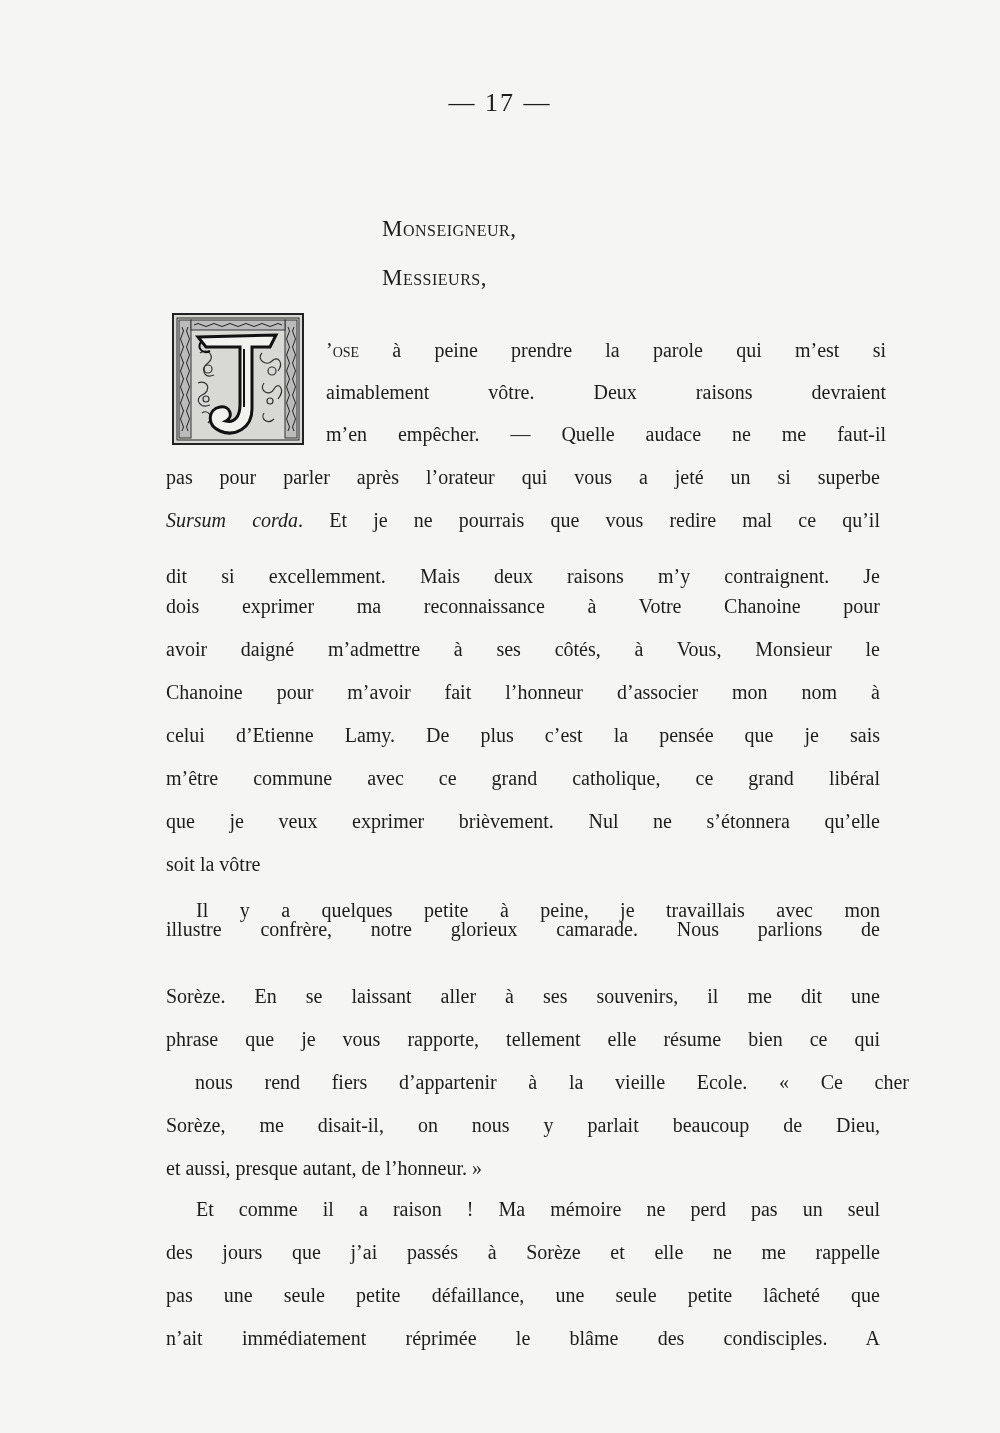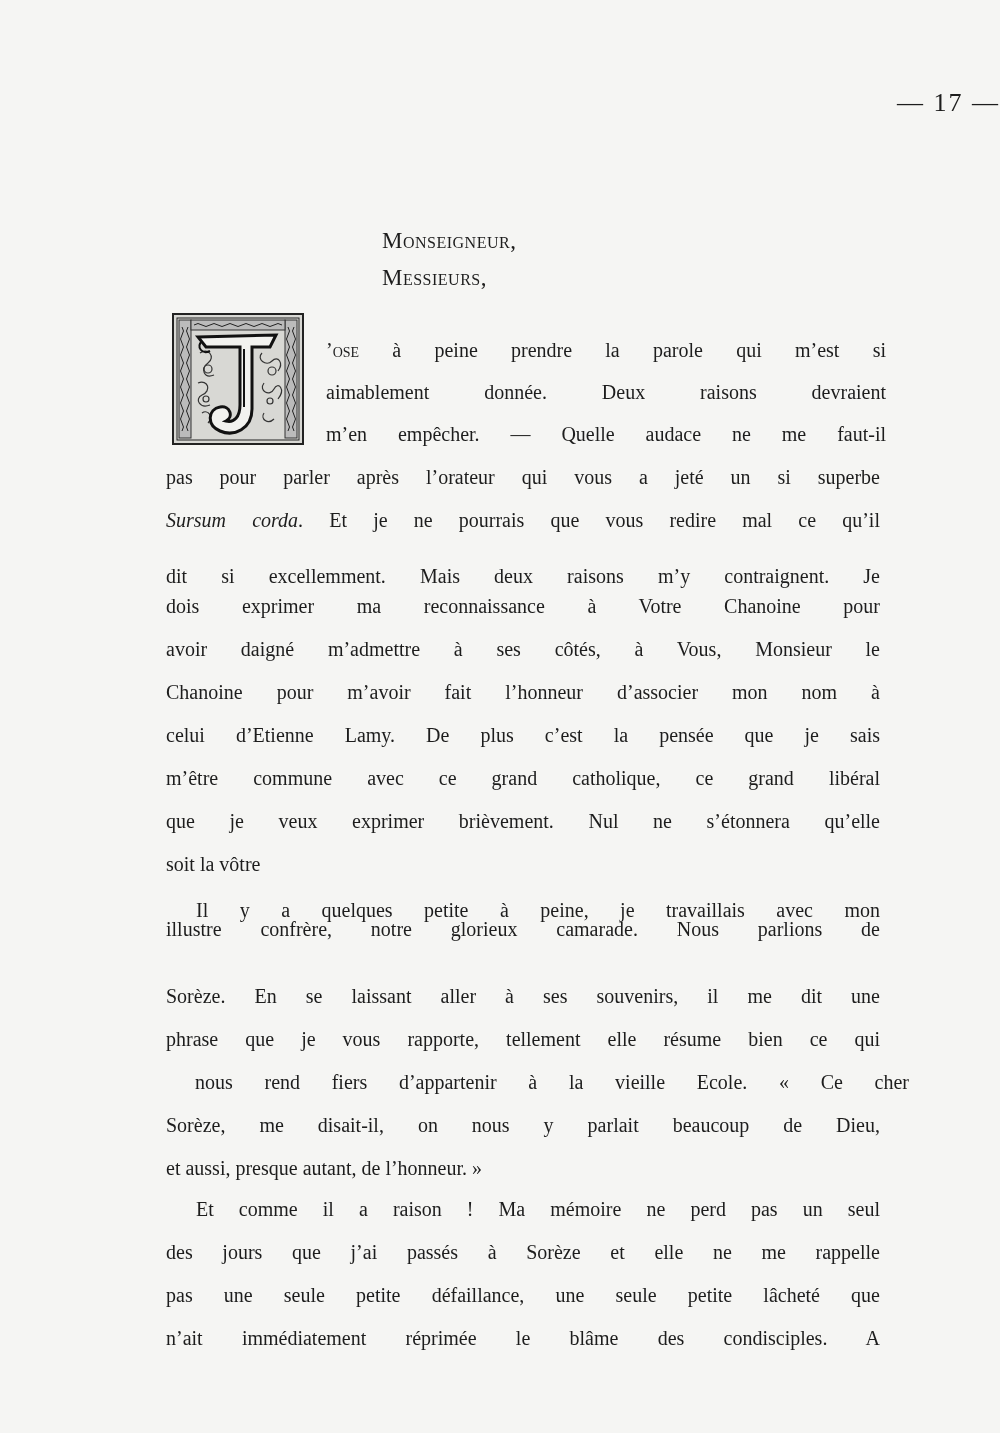--- a/index.html
+++ b/index.html
@@ -18,32 +18,32 @@
     .page {
       position: absolute;
       left: 0; top: 0;
       width: 1000px; height: 1433px;
       background: #f5f5f3;
     }
     .page-number {
       position: absolute;
       top: 88px;
       left: 0; width: 1000px;
-      text-align: right;
+      text-align: center;
       font-size: 26px;
       letter-spacing: 2px;
     }
     .salutation {
       position: absolute;
       left: 382px;
       font-size: 23px;
       font-variant: small-caps;
       letter-spacing: 0.5px;
     }
-    .sal-1 { top: 228px; }
+    .sal-1 { top: 216px; }
     .sal-2 { top: 265px; }
     .dropcap {
       position: absolute;
       left: 172px;
       top: 313px;
       width: 132px;
       height: 132px;
     }
     .line {
       position: absolute;
@@ -100,21 +100,21 @@
         <circle cx="34" cy="86" r="3"></circle>
       </g>
 
       <path d="M26 24 L104 22 L98 34 L80 34 L80 96 C80 116 62 124 48 118 C34 112 36 96 48 94 C58 92 62 104 54 108 C62 110 68 104 68 92 L68 34 L34 34 Z" fill="#f2f2ef" stroke="#111" stroke-width="3"></path>
       <path d="M72 36 L72 94" stroke="#111" stroke-width="2"></path>
       <path d="M30 28 C24 34 30 42 38 38" fill="none" stroke="#111" stroke-width="2"></path>
     </svg>
   </div>
 
   <div class="line cap" style="top:335px;"><span class="small-caps">’ose</span><span> à peine prendre la parole qui m’est si</span></div>
-  <div class="line cap" style="top:377px;">aimablement donnée. Deux raisons devraient</div>
+  <div class="line cap" style="top:377px;">aimablement vôtre. Deux raisons devraient</div>
   <div class="line cap" style="top:419px;">m’en empêcher. — Quelle audace ne me faut-il</div>
   <div class="line" style="top:462px;">pas pour parler après l’orateur qui vous a jeté un si superbe</div>
   <div class="line" style="top:505px;"><span class="italic">Sursum corda</span><span>. Et je ne pourrais que vous redire mal ce qu’il</span></div>
   <div class="line" style="top:548px;margin-top:13px;">dit si excellemment. Mais deux raisons m’y contraignent. Je</div>
   <div class="line" style="top:591px;">dois exprimer ma reconnaissance à Votre Chanoine pour</div>
   <div class="line" style="top:634px;">avoir daigné m’admettre à ses côtés, à Vous, Monsieur le</div>
   <div class="line" style="top:677px;">Chanoine pour m’avoir fait l’honneur d’associer mon nom à</div>
   <div class="line" style="top:720px;">celui d’Etienne Lamy. De plus c’est la pensée que je sais</div>
   <div class="line" style="top:763px;">m’être commune avec ce grand catholique, ce grand libéral</div>
   <div class="line" style="top:806px;">que je veux exprimer brièvement. Nul ne s’étonnera qu’elle</div>

